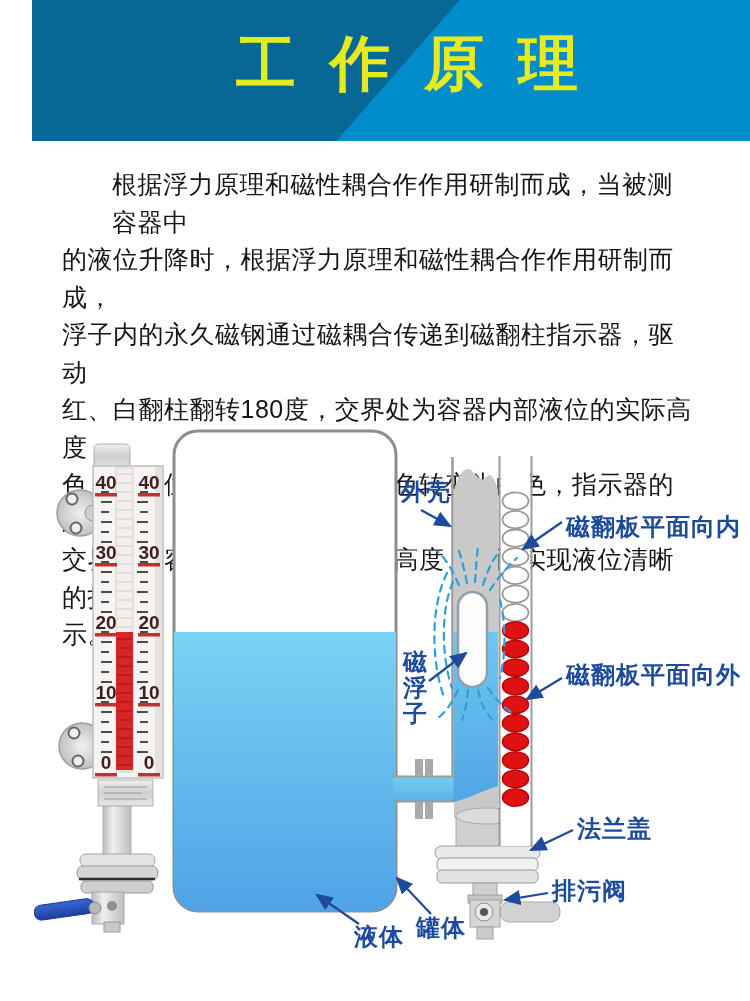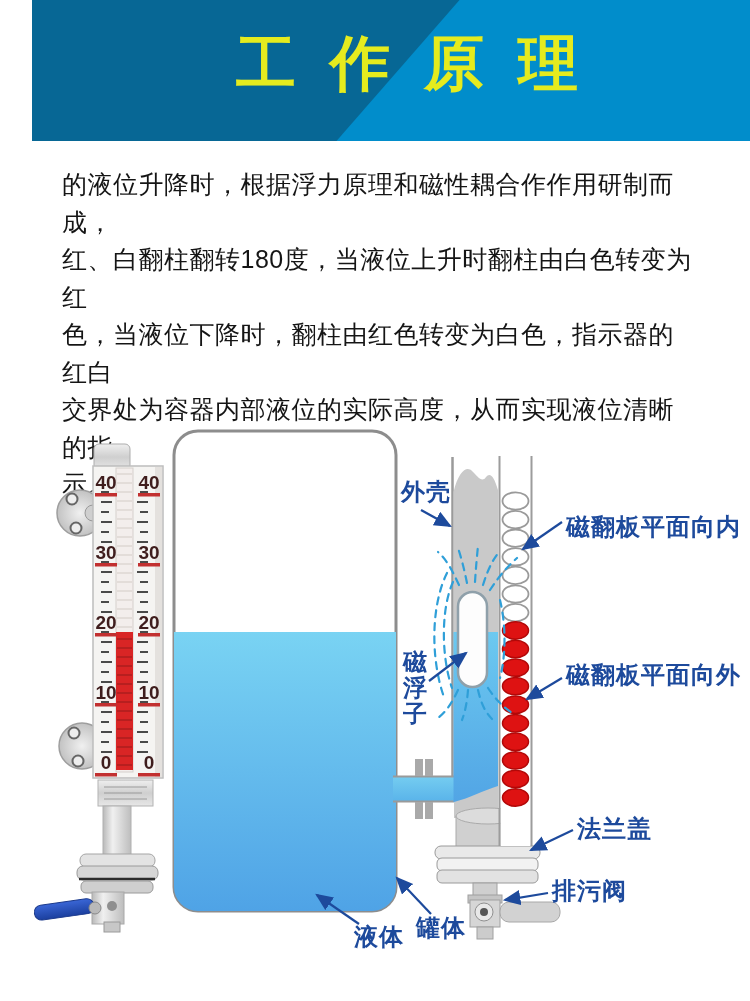--- a/index.html
+++ b/index.html
@@ -25,22 +25,24 @@
 <body>
 
 <div class="page">
 
   <div class="banner">
     <div class="banner-dark"></div>
     <div class="banner-title">工作原理</div>
   </div>
 
   <div class="intro">
+      <div class="indent">根据浮力原理和磁性耦合作作用研制而成，当被测容器中</div>
       <div>的液位升降时，根据浮力原理和磁性耦合作作用研制而成，</div>
-      <div>红、白翻柱翻转180度，当液位上升时翻柱由白色转变为红</div>
+      <div>浮子内的永久磁钢通过磁耦合传递到磁翻柱指示器，驱动</div>
+      <div>红、白翻柱翻转180度，交界处为容器内部液位的实际高度</div>
       <div>色，当液位下降时，翻柱由红色转变为白色，指示器的红白</div>
       <div>交界处为容器内部液位的实际高度，从而实现液位清晰的指</div>
       <div>示。</div>
     </div>
 
   <svg id="diagram" class="diagram" width="750" height="581" viewBox="0 0 750 581">
     <defs>
       <linearGradient id="silverV" x1="0" y1="0" x2="0" y2="1">
         <stop offset="0" stop-color="#efefef"></stop>
           <stop offset="0.5" stop-color="#cfcfcf"></stop>

